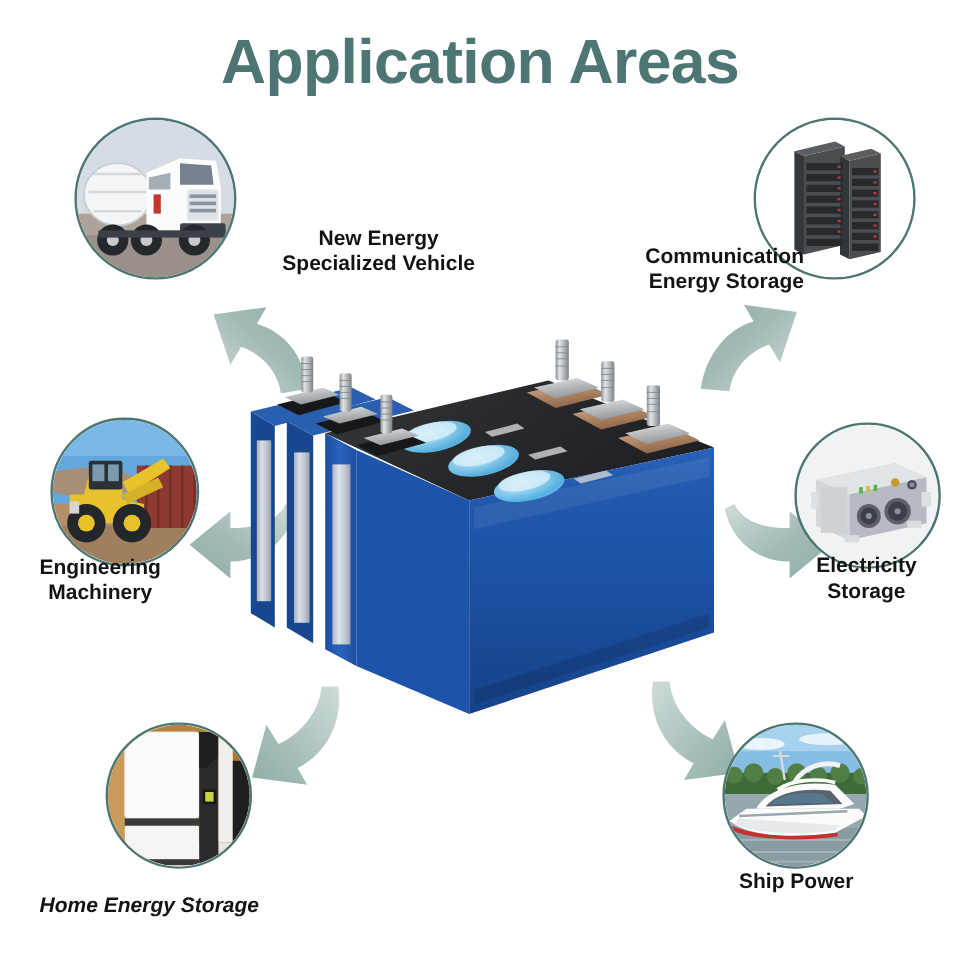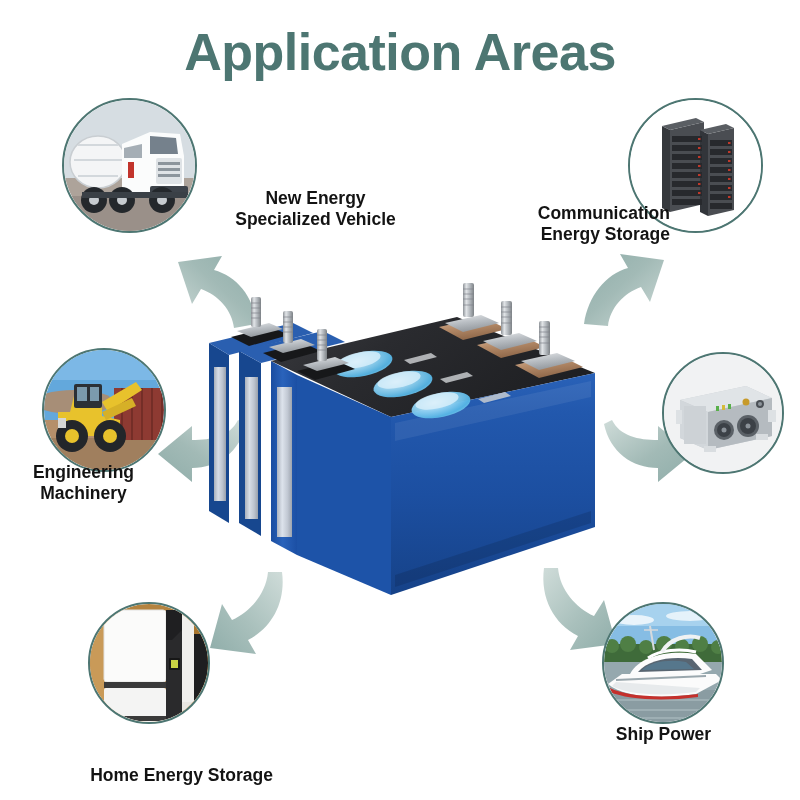--- a/index.html
+++ b/index.html
@@ -57,21 +57,21 @@
     font-weight: bold;
     color: #131313;
     line-height: 1.22;
     font-family: "Liberation Sans", sans-serif;
     white-space: pre-line;
   }
   .lbl-nev   { top: 188px; left: 188px; width: 175px; text-align: center; margin-left: 40px; }
   .lbl-comm  { top: 203px; left: 492px; width: 178px; text-align: right; }
   .lbl-eng   { top: 462px; left: 16px;  width: 135px; text-align: center; }
   .lbl-elec  { top: 461px; left: 662px; width: 120px; text-align: center; }
-  .lbl-home  { top: 765px; left: 33px;  width: 240px; text-align: right; }
+  .lbl-home  { top: 744px; left: 33px;  width: 240px; text-align: left; font-style: italic; }
   .lbl-ship  { top: 724px; left: 586px; width: 155px; text-align: center; }
 
   
   .arrow { position: absolute; }
 
   
   #battery {
     position: absolute;
     left: 195px;
     top: 265px;
@@ -558,18 +558,20 @@
 
   <div class="node-label lbl-nev">New Energy
 Specialized Vehicle</div>
 
   <div class="node-label lbl-comm">Communication
 Energy Storage</div>
 
   <div class="node-label lbl-eng">Engineering
 Machinery</div>
 
+  <div class="node-label lbl-elec">Electricity
+Storage</div>
 
   <div class="node-label lbl-home">Home Energy Storage</div>
 
   <div class="node-label lbl-ship">Ship Power</div>
 
 </div>
 
 </body></html>

